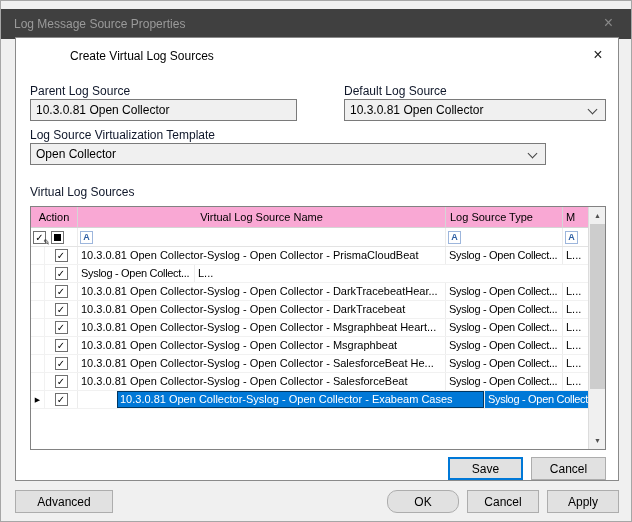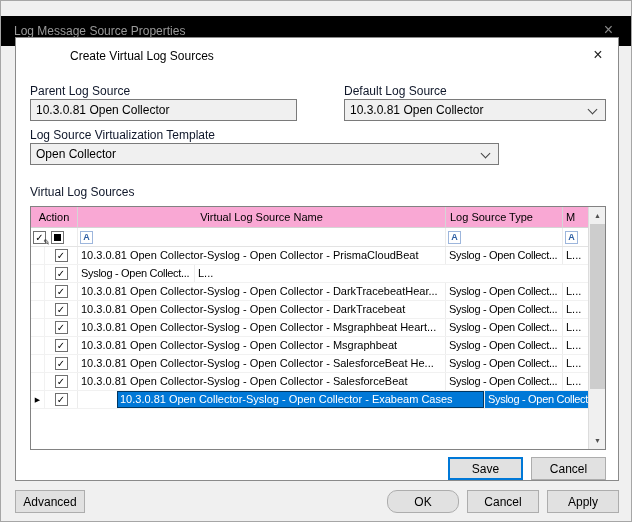--- a/index.html
+++ b/index.html
@@ -1,39 +1,39 @@
 <!DOCTYPE html>
 <html style="--sel: #0078d7; --filter-blue: #2e5fa3;"><head>
 <meta charset="utf-8">
 <style>
   * { margin:0; padding:0; box-sizing:border-box; }
   html,body { width:632px; height:522px; }
   body { font-family:"Liberation Sans","DejaVu Sans",sans-serif; background:#f0f0f0; }
 
   .win { position:relative; width:632px; height:522px; background:#f0f0f0; border:1px solid #a6a6a6; overflow:hidden; }
 
-  .titlebar { position:absolute; left:0; top:15px; width:100%; height:30px; background:#000000; }
+  .titlebar { position:absolute; left:0; top:8px; width:100%; height:30px; background:#404040; }
   .titlebar-text { position:absolute; left:13px; top:8px; font-size:12px; color:#9a9a9a; }
   .titlebar-close { position:absolute; right:0; top:0; width:45px; height:30px; text-align:center; line-height:28px; font-size:16px; color:#8a8a8a; cursor:pointer; }
 
   .dialog { position:absolute; left:14px; top:36px; width:604px; height:444px; background:#ffffff; border:1px solid #8a8a8a; }
   .dlg-title { position:absolute; left:14px; top:11px; font-size:12px; color:#000;margin-left:40px; }
   .dlg-close { position:absolute; right:10px; top:7px; width:20px; height:20px; text-align:center; line-height:20px; font-size:16px; color:#222; cursor:pointer; }
 
   .lbl { position:absolute; font-size:12px; color:#0f172a; white-space:nowrap; }
   .lbl-parent { left:14px; top:46px; }
   .lbl-default { left:328px; top:46px; }
   .lbl-template { left:14px; top:90px; }
   .lbl-table { left:14px; top:147px; }
 
   .textbox, .combo { position:absolute; height:22px; background:#f0f0f0; border:1px solid #7a7a7a; font-size:12px; line-height:20px; padding:0 5px; overflow:hidden; white-space:nowrap; color:#000; }
   .parent-box { left:14px; top:61px; width:267px; }
   .combo { padding-right:22px; cursor:default; }
   .default-combo { left:328px; top:61px; width:262px; }
-  .template-combo { left:14px; top:105px; width:469px; }
+  .template-combo { left:14px; top:105px; width:516px; }
   .chev { position:absolute; right:9px; top:6px; width:7px; height:7px; border-right:1px solid #444; border-bottom:1px solid #444; transform:rotate(45deg); }
 
   .grid { position:absolute; left:14px; top:168px; width:576px; height:244px; border:1px solid #828282; background:#fff; font-size:11px; }
   .ghead { position:absolute; left:0; top:0; right:17px; height:21px; background:#f9a8d4; display:flex; border-bottom:1px solid #d5d5d5; }
   .hcell { border-right:1px solid #d5d5d5; line-height:20px; overflow:hidden; white-space:nowrap; }
   .h-action { width:47px; text-align:center; }
   .h-name { width:368px; text-align:center; }
   .h-type { width:117px; padding-left:4px; }
   .h-m { flex:1; padding-left:3px; border-right:none; }
 
@@ -65,21 +65,21 @@
 
   .scrollbar { position:absolute; right:0; top:0; bottom:0; width:17px; background:#f0f0f0; border-left:1px solid #dcdcdc; }
   .sb-up, .sb-down { position:absolute; left:0; width:17px; height:17px; text-align:center; font-size:7px; color:#505050; line-height:17px; cursor:pointer; }
   .sb-up { top:0; }
   .sb-down { bottom:0; }
   .sb-thumb { position:absolute; left:1px; top:17px; width:15px; height:165px; background:#cdcdcd; }
 
   .btn { position:absolute; height:23px; background:#e1e1e1; border:1px solid #adadad; font-size:12px; font-family:inherit; color:#000000; cursor:pointer; }
   .btn-save { left:432px; top:419px; width:75px; border:1px solid var(--sel,#0078d7); box-shadow:inset 0 0 0 1px var(--sel,#0078d7); }
   .btn-dcancel { left:515px; top:419px; width:75px; }
-  .btn-advanced { left:14px; top:489px; width:70px; }
+  .btn-advanced { left:14px; top:489px; width:98px; }
   .btn-ok { left:386px; top:489px; width:72px;border-radius:10px; }
   .btn-cancel2 { left:466px; top:489px; width:72px; }
   .btn-apply { left:546px; top:489px; width:72px; }
 </style>
 </head>
 <body>
 
 <div class="win">
 
   <div class="titlebar">

